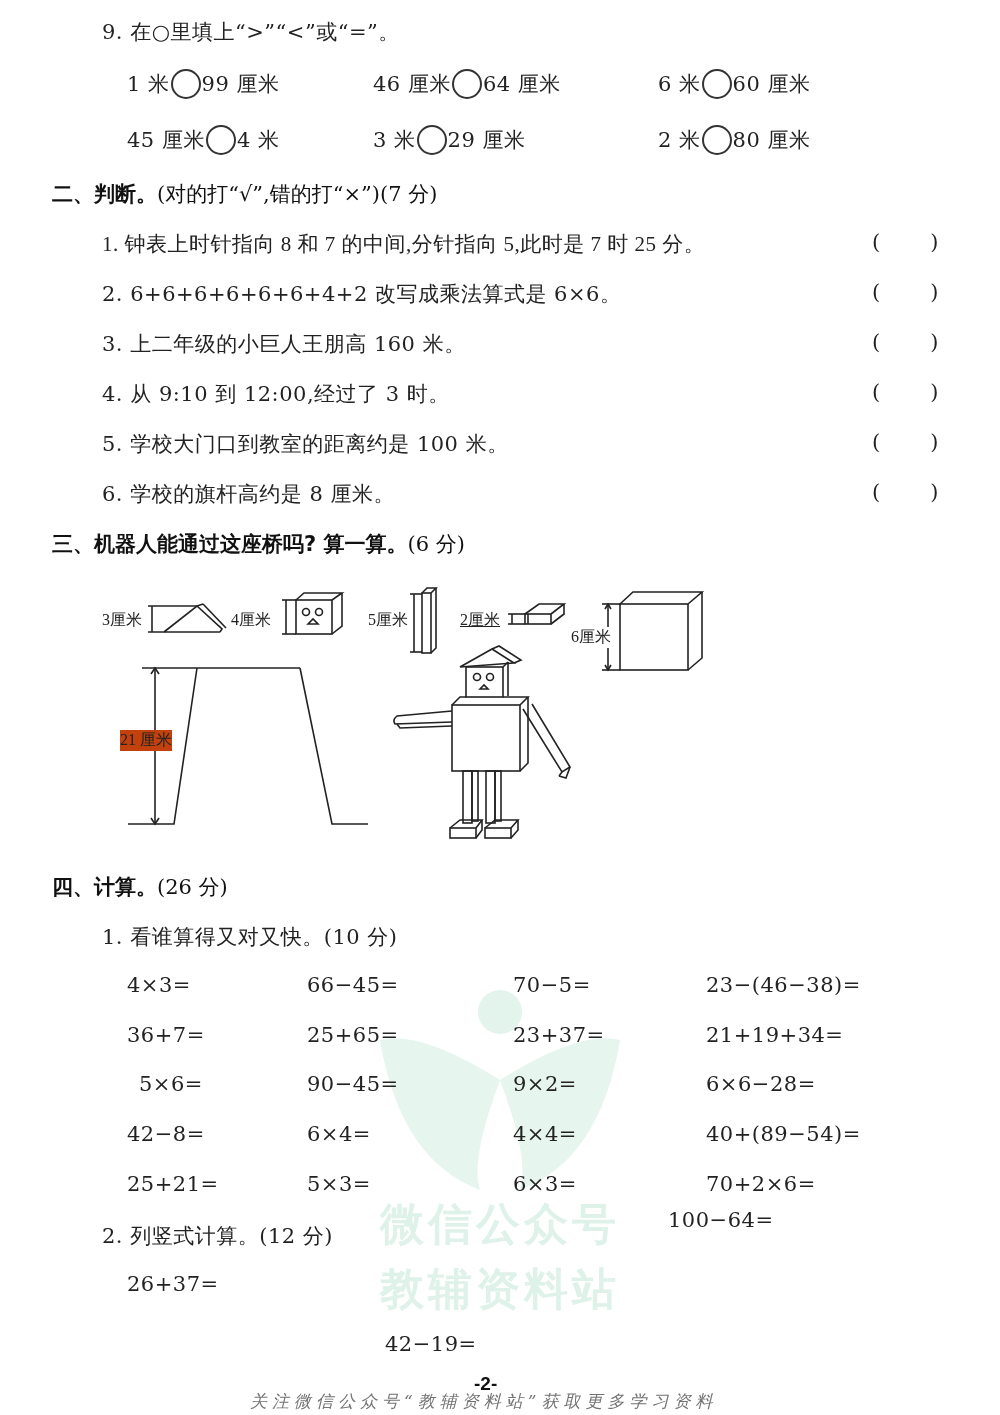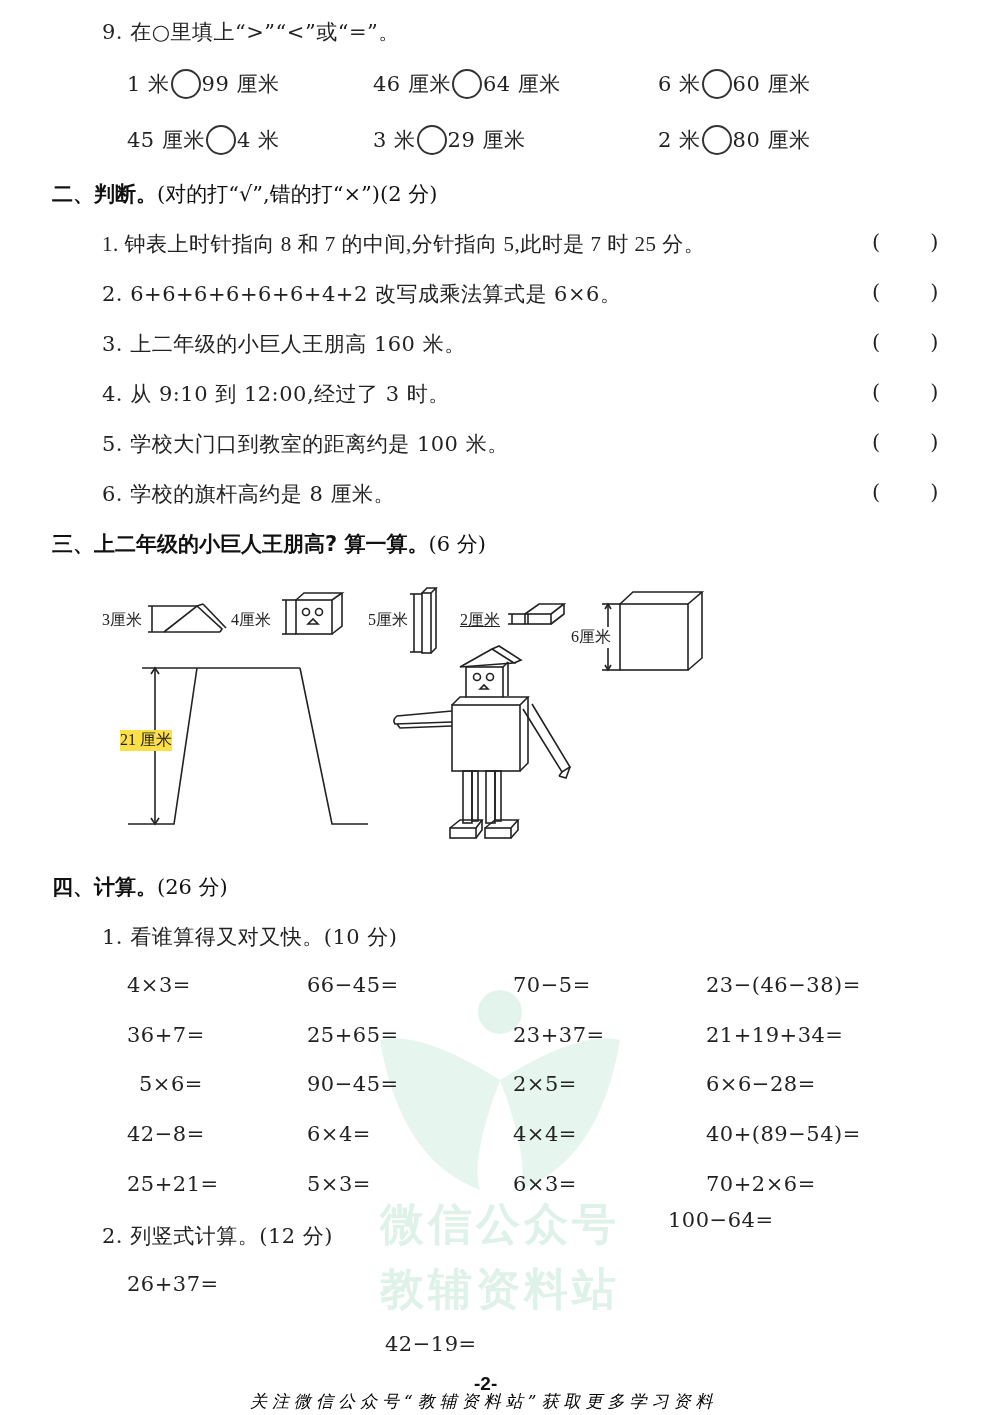--- a/index.html
+++ b/index.html
@@ -10,21 +10,21 @@
   .head { font-family:"DejaVu Sans","Liberation Sans",sans-serif; font-weight:bold; font-size:21px; color:#111; }
   .head .sub { font-family:"DejaVu Serif","Liberation Serif",serif; font-weight:normal; }
   .circ { display:inline-block; width:30px; height:30px; border:2px solid #333; border-radius:50%;
           vertical-align:middle; margin:0 1px; box-sizing:border-box; position:relative; top:-2px; }
   .paren { font-size:21px; }
   .wm { position:absolute; left:360px; top:960px; width:280px; height:360px; pointer-events:none; }
   .wm-text { position:absolute; font-family:"DejaVu Sans","Liberation Sans",sans-serif; font-weight:bold;
              font-size:44px; color:#dff2ea; letter-spacing:4px; white-space:nowrap; }
   .figure { position:absolute; left:100px; top:582px; width:610px; height:270px; }
   .fig-label { position:absolute; font-family:"Liberation Serif","DejaVu Serif",serif; font-size:16px; color:#222; white-space:nowrap; }
-  .footer { position:absolute; left:250px; top:1390px; font-size:17px; color:#000000; font-style:italic;
+  .footer { position:absolute; left:250px; top:1390px; font-size:17px; color:#737373; font-style:italic;
             font-family:"DejaVu Serif","Liberation Serif",serif; letter-spacing:5px; white-space:nowrap; }
   .pagenum { position:absolute; left:474px; top:1373px; font-family:"Liberation Sans","DejaVu Sans",sans-serif;
              font-weight:bold; font-size:19px; color:#111; }
 </style>
 </head>
 <body>
 
 <div class="wm">
   <svg width="280" height="230" viewBox="0 0 280 230" style="position:absolute;left:0;top:0;">
     <circle cx="140" cy="52" r="22" fill="#e3f4ec"></circle>
@@ -51,39 +51,39 @@
   <span>45 厘米</span><span class="circ"></span><span>4 米</span>
 </div>
 <div class="abs txt" style="left:373px;top:126px;">
   <span>3 米</span><span class="circ"></span><span>29 厘米</span>
 </div>
 <div class="abs txt" style="left:658px;top:126px;">
   <span>2 米</span><span class="circ"></span><span>80 厘米</span>
 </div>
 
 <div class="abs head" style="left:52px;top:180px;">
-  <span>二、判断。</span><span class="sub">(对的打“√”,错的打“×”)(2 分)</span>
+  <span>二、判断。</span><span class="sub">(对的打“√”,错的打“×”)(7 分)</span>
 </div>
 
 <div class="abs txt" style="left:102px;top:230px;font-family:Liberation Serif, serif;">1. 钟表上时针指向 8 和 7 的中间,分针指向 5,此时是 7 时 25 分。</div>
 <div class="abs txt" style="left:102px;top:280px;">2. 6+6+6+6+6+6+4+2 改写成乘法算式是 6×6。</div>
 <div class="abs txt" style="left:102px;top:330px;">3. 上二年级的小巨人王朋高 160 米。</div>
 <div class="abs txt" style="left:102px;top:380px;">4. 从 9:10 到 12:00,经过了 3 时。</div>
 <div class="abs txt" style="left:102px;top:430px;">5. 学校大门口到教室的距离约是 100 米。</div>
 <div class="abs txt" style="left:102px;top:480px;">6. 学校的旗杆高约是 8 厘米。</div>
 
 <div class="abs paren" style="left:872px;top:230px;"><span>(</span><span style="display:inline-block;width:50px;"></span><span>)</span></div>
 <div class="abs paren" style="left:872px;top:280px;"><span>(</span><span style="display:inline-block;width:50px;"></span><span>)</span></div>
 <div class="abs paren" style="left:872px;top:330px;"><span>(</span><span style="display:inline-block;width:50px;"></span><span>)</span></div>
 <div class="abs paren" style="left:872px;top:380px;"><span>(</span><span style="display:inline-block;width:50px;"></span><span>)</span></div>
 <div class="abs paren" style="left:872px;top:430px;"><span>(</span><span style="display:inline-block;width:50px;"></span><span>)</span></div>
 <div class="abs paren" style="left:872px;top:480px;"><span>(</span><span style="display:inline-block;width:50px;"></span><span>)</span></div>
 
 <div class="abs head" style="left:52px;top:530px;">
-  <span>三、上二年级的小巨人王朋高? 算一算。</span><span class="sub">(6 分)</span>
+  <span>三、机器人能通过这座桥吗? 算一算。</span><span class="sub">(6 分)</span>
 </div>
 
 <div class="figure">
   <svg width="610" height="270" viewBox="0 0 610 270" style="position:absolute;left:0;top:0;" fill="none" stroke="#222" stroke-width="1.6">
 
     <g>
       <line x1="52" y1="24" x2="52" y2="50"></line>
       <line x1="48" y1="24" x2="98" y2="24"></line>
       <line x1="48" y1="50" x2="120" y2="50"></line>
       <path d="M64 50 L97 24 L122 47 L120 50"></path>
@@ -177,42 +177,42 @@
       <rect x="385" y="246" width="26" height="10"></rect>
       <path d="M385 246 L395 238 L418 238 L411 246"></path>
       <path d="M418 238 L418 248 L411 256"></path>
     </g>
   </svg>
   <div class="fig-label" style="left:2px;top:28px;">3厘米</div>
   <div class="fig-label" style="left:131px;top:28px;">4厘米</div>
   <div class="fig-label" style="left:268px;top:28px;">5厘米</div>
   <div class="fig-label" style="left:360px;top:28px;text-decoration:underline;">2厘米</div>
   <div class="fig-label" style="left:471px;top:45px;background:#fff;">6厘米</div>
-  <div class="fig-label" style="left:20px;top:148px;background:#fde047;">21 厘米</div>
+  <div class="fig-label" style="left:20px;top:148px;background:#c2410c;">21 厘米</div>
 </div>
 
 <div class="abs head" style="left:52px;top:873px;">
   <span>四、计算。</span><span class="sub">(26 分)</span>
 </div>
 
 <div class="abs txt" style="left:102px;top:923px;">1. 看谁算得又对又快。(10 分)</div>
 
 <div class="abs txt" style="left:127px;top:973px;">4×3=</div>
 <div class="abs txt" style="left:307px;top:973px;">66−45=</div>
 <div class="abs txt" style="left:513px;top:973px;">70−5=</div>
 <div class="abs txt" style="left:706px;top:973px;">23−(46−38)=</div>
 
 <div class="abs txt" style="left:127px;top:1023px;">36+7=</div>
 <div class="abs txt" style="left:307px;top:1023px;">25+65=</div>
 <div class="abs txt" style="left:513px;top:1023px;">23+37=</div>
 <div class="abs txt" style="left:706px;top:1023px;">21+19+34=</div>
 
 <div class="abs txt" style="left:127px;top:1072px;margin-left:12px;">5×6=</div>
 <div class="abs txt" style="left:307px;top:1072px;">90−45=</div>
-<div class="abs txt" style="left:513px;top:1072px;">2×5=</div>
+<div class="abs txt" style="left:513px;top:1072px;">9×2=</div>
 <div class="abs txt" style="left:706px;top:1072px;">6×6−28=</div>
 
 <div class="abs txt" style="left:127px;top:1122px;">42−8=</div>
 <div class="abs txt" style="left:307px;top:1122px;">6×4=</div>
 <div class="abs txt" style="left:513px;top:1122px;">4×4=</div>
 <div class="abs txt" style="left:706px;top:1122px;">40+(89−54)=</div>
 
 <div class="abs txt" style="left:127px;top:1172px;">25+21=</div>
 <div class="abs txt" style="left:307px;top:1172px;">5×3=</div>
 <div class="abs txt" style="left:513px;top:1172px;">6×3=</div>

